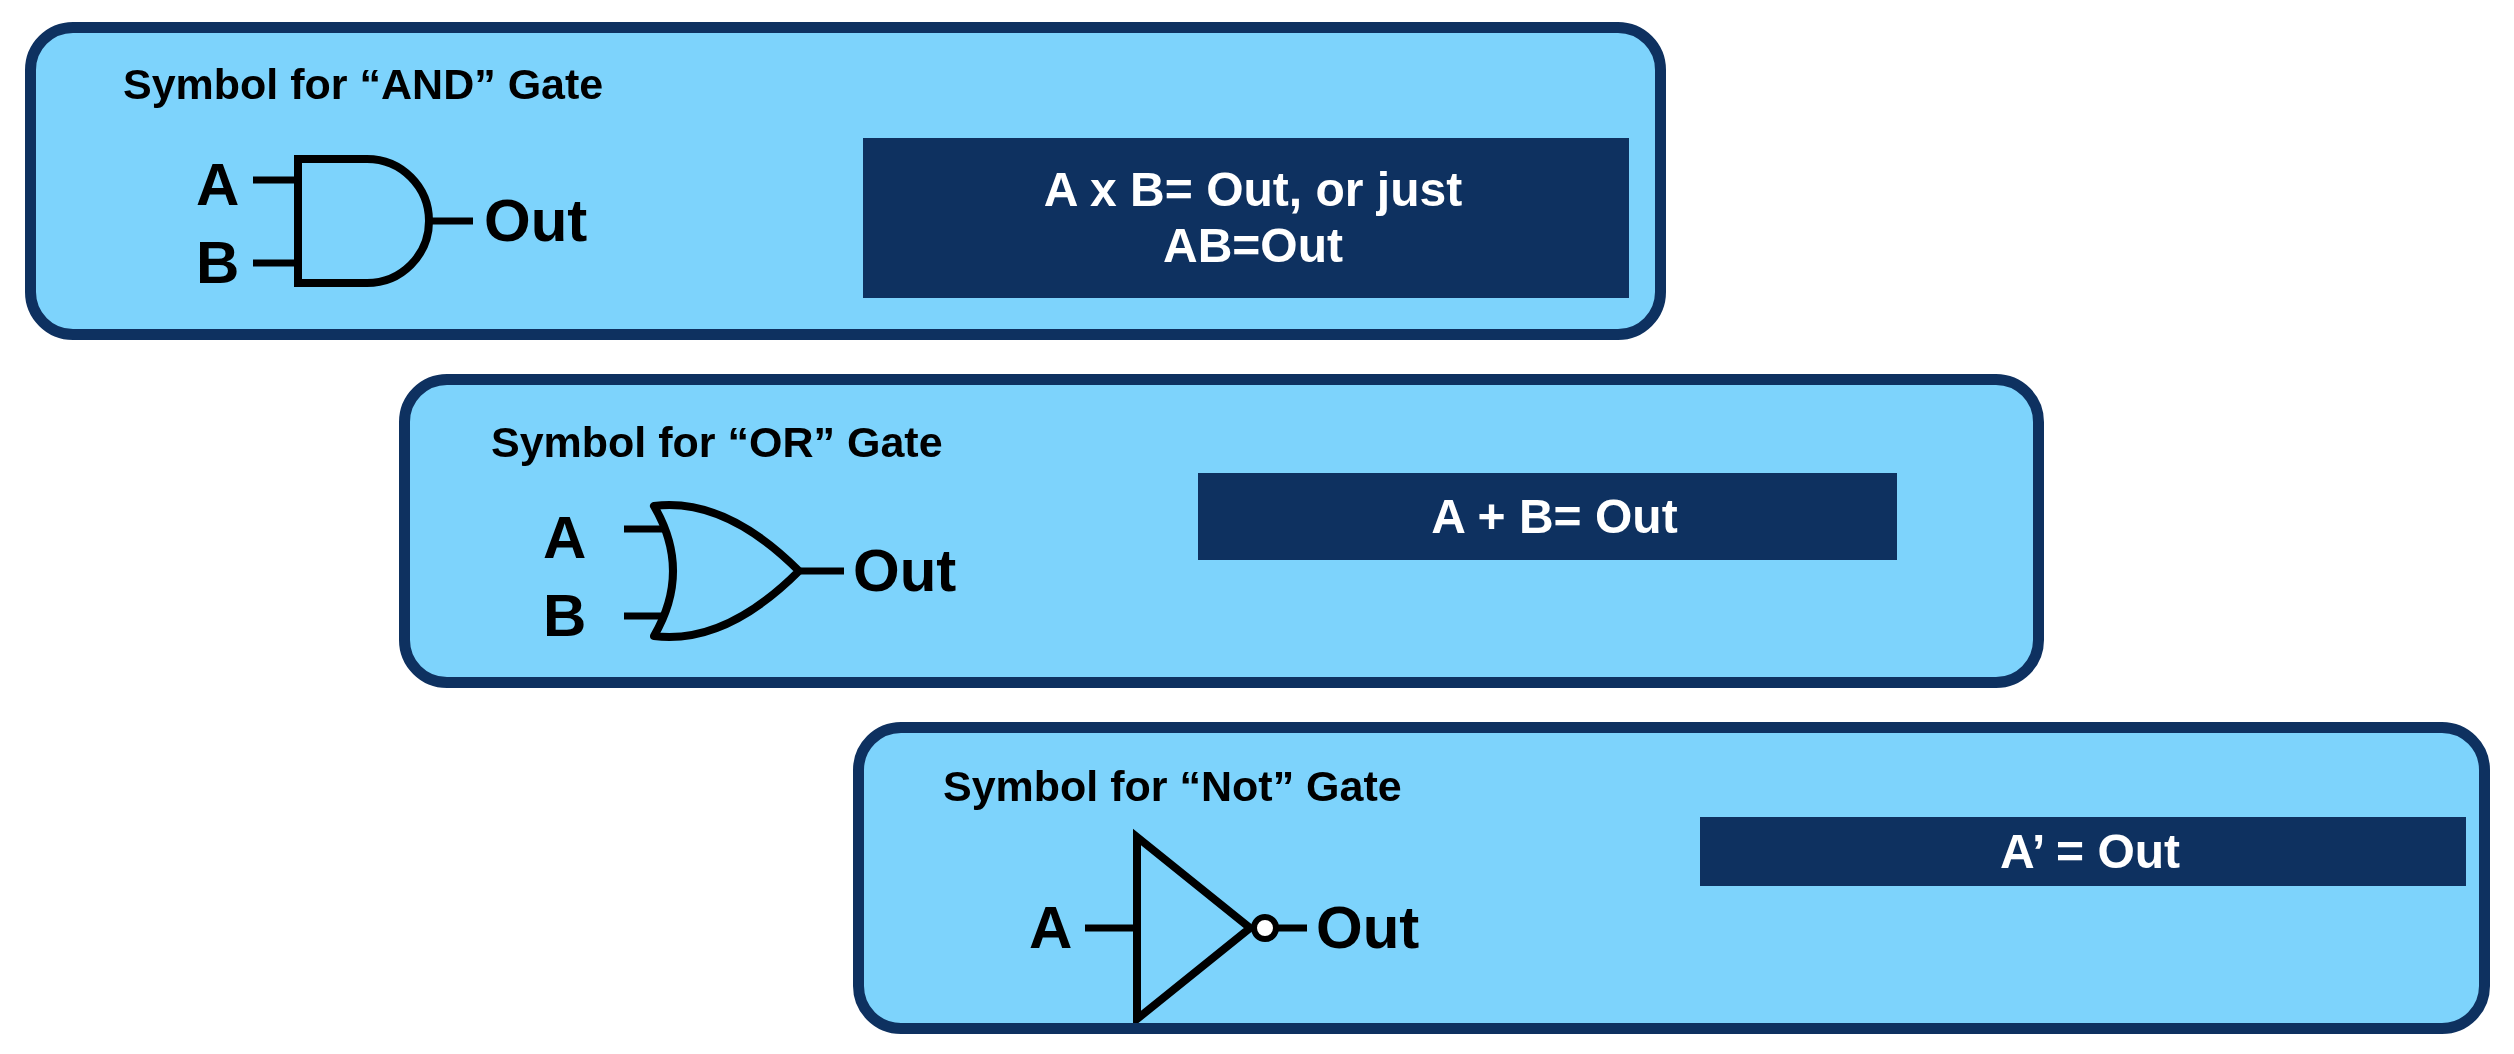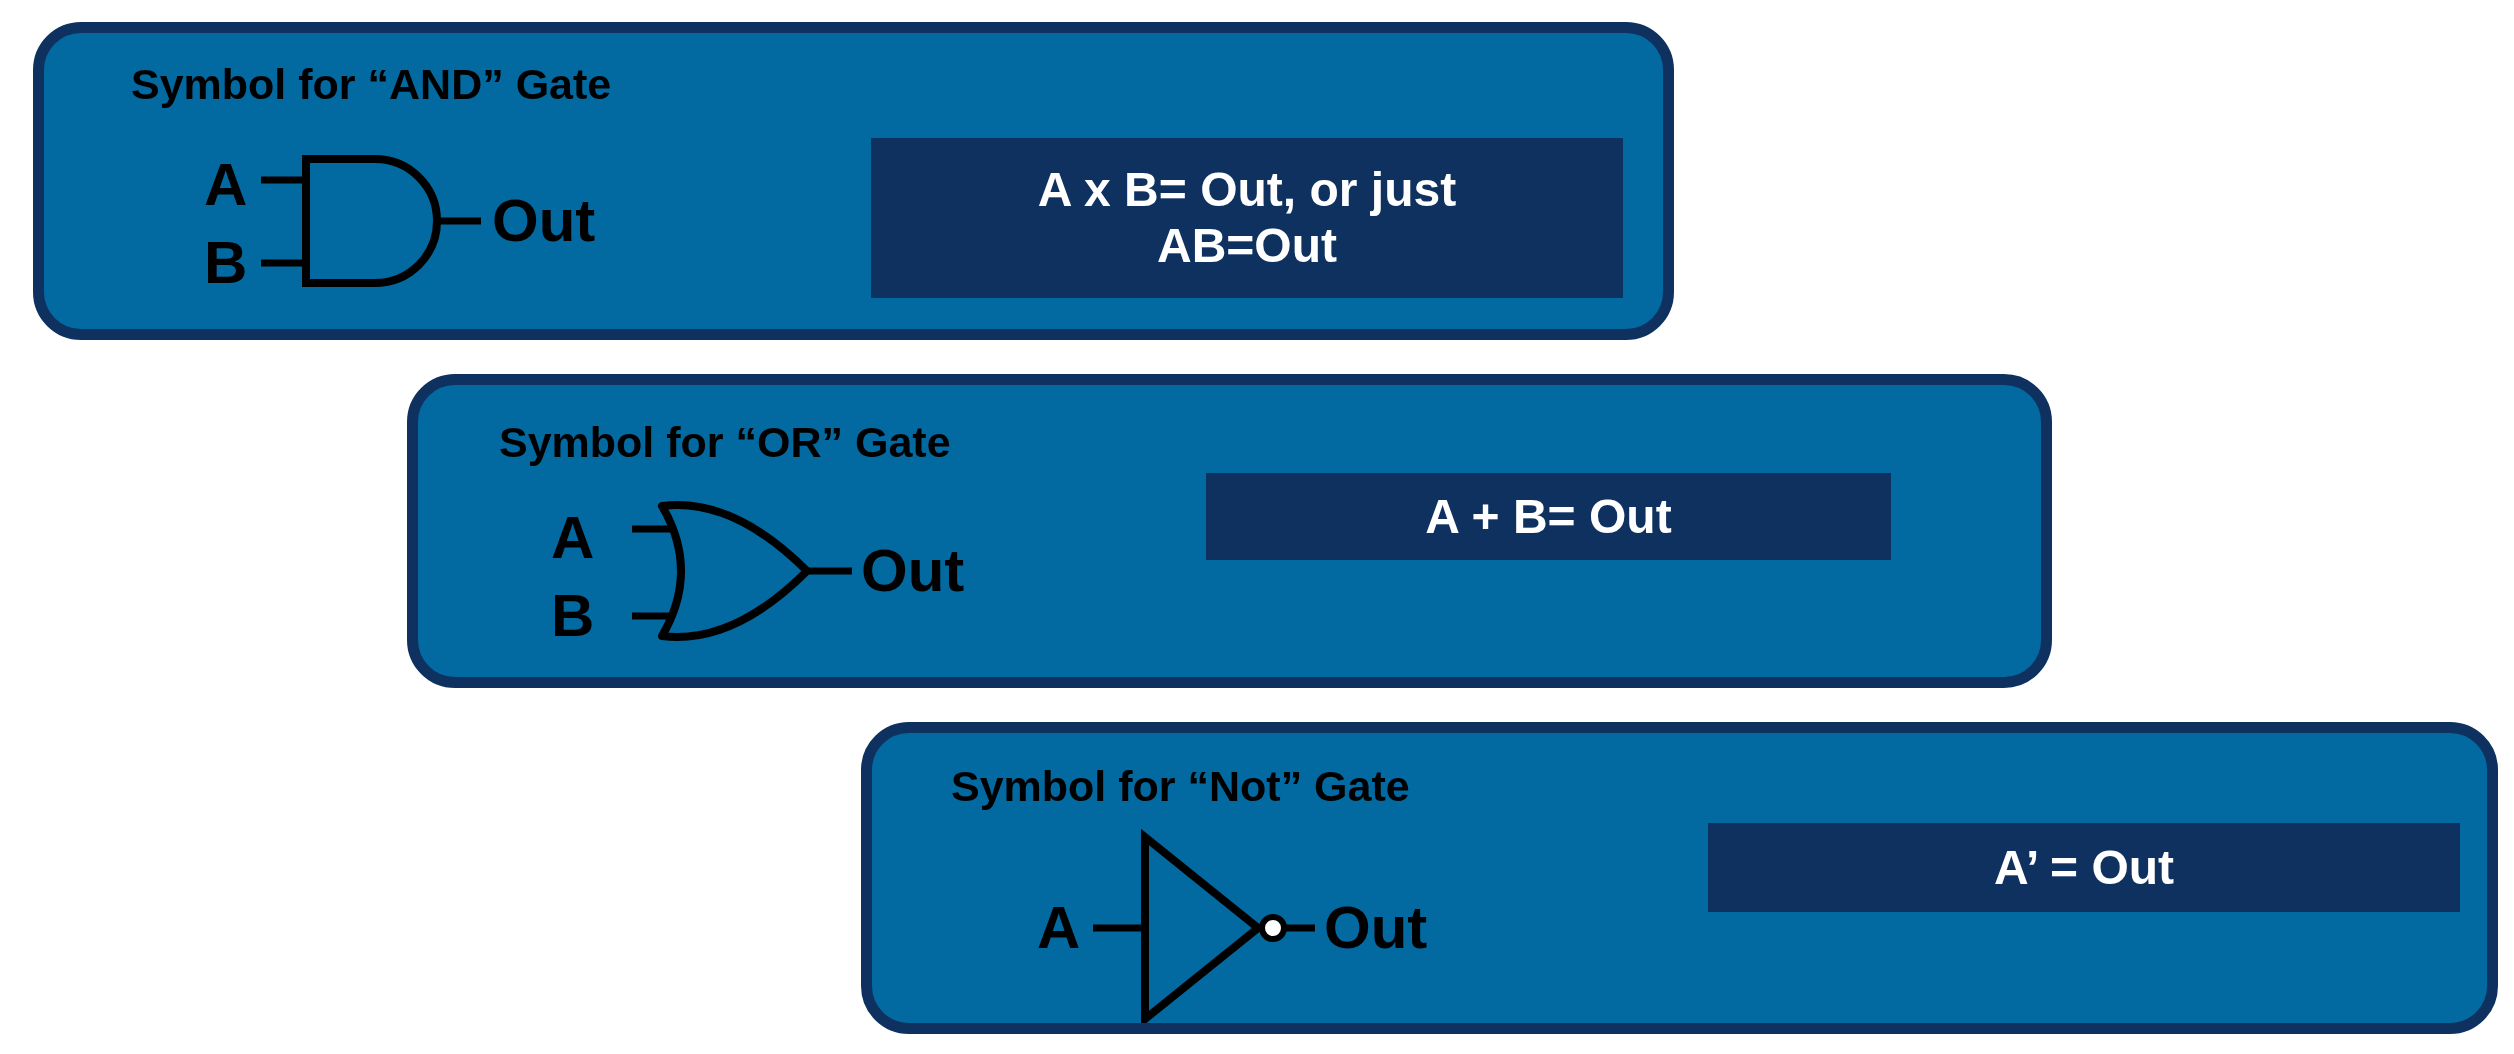--- a/index.html
+++ b/index.html
@@ -13,22 +13,21 @@
     width: 2514px;
     height: 1054px;
     background: #ffffff;
     overflow: hidden;
   }
   .panel {
     position: absolute;
     box-sizing: border-box;
     border: 11px solid #0E3160;
     border-radius: 48px;
-    background: #0369a1;
-    margin-left: 8px;
+    background: #7dd3fc;
   }
   #p1 { left: 25px;  top: 22px;  width: 1641px; height: 318px; }
   #p2 { left: 399px; top: 374px; width: 1645px; height: 314px; }
   #p3 { left: 853px; top: 722px; width: 1637px; height: 312px; }
 
   .panel-title {
     position: absolute;
     font-size: 43px;
     font-weight: bold;
     color: #000000;
@@ -69,24 +68,25 @@
     background: #0E3160;
     color: #ffffff;
     font-weight: bold;
     font-size: 48px;
     line-height: 1.16;
     display: flex;
     flex-direction: column;
     justify-content: center;
     align-items: center;
     text-align: center;
+    padding-left: 14px;
   }
   #p1 .formula-box { left: 827px; top: 105px; width: 752px; height: 160px; }
   #p2 .formula-box { left: 788px; top: 88px;  width: 685px; height: 87px;  }
-  #p3 .formula-box { left: 836px; top: 90px;  width: 752px; height: 89px;  }
+  #p3 .formula-box { left: 836px; top: 84px;  width: 752px; height: 69px;  }
 </style>
 </head>
 <body>
 
 <div id="stage">
 
   <div class="panel" id="p1">
     <div class="panel-title">Symbol for “AND” Gate</div>
 
     <div class="gate-label label-a">A</div>

